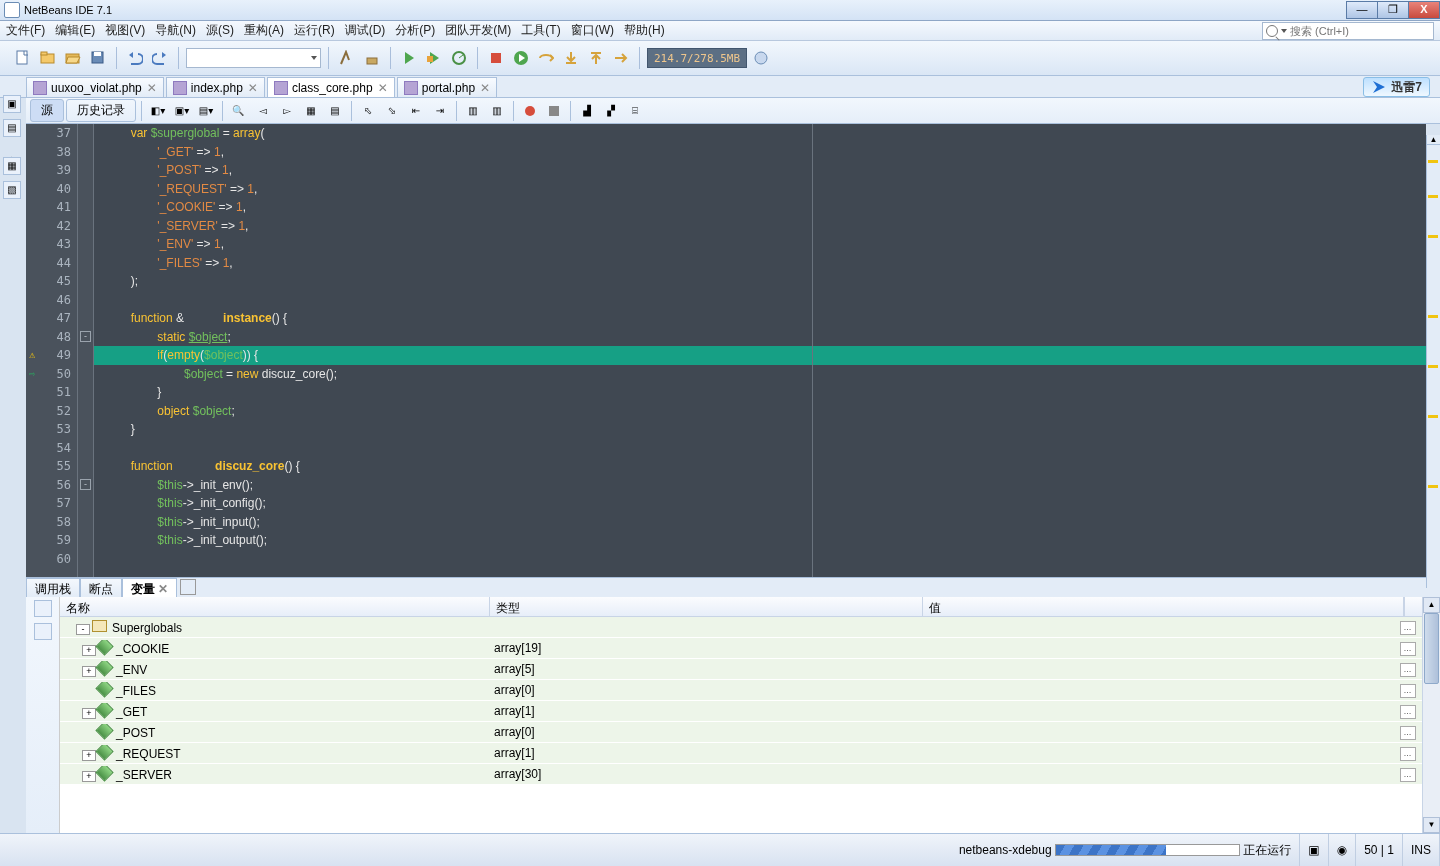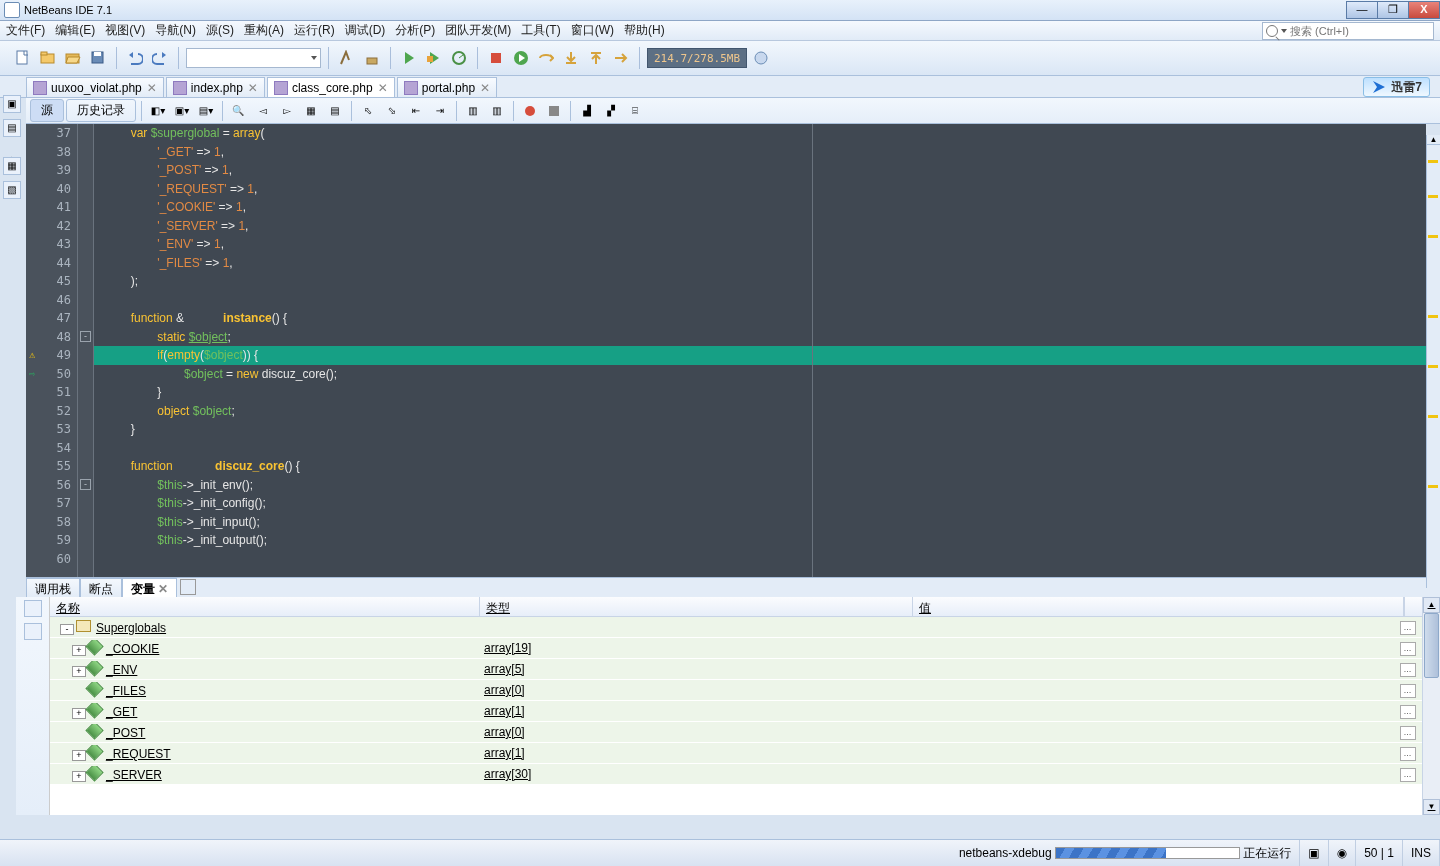--- a/index.html
+++ b/index.html
@@ -64,42 +64,42 @@
 .underline { text-decoration:underline;}
 .right-strip { width:14px; background:#e3ecf7; border-left:1px solid #aac0dc; position:absolute; right:0; top:135px; height:453px;}
 .right-strip .mk{ position:absolute; left:1px; width:10px; height:3px; background:#f1c40f;}
 .vline { position:absolute; left:718px; top:0; bottom:0; width:1px; background:#6a737e;}
 
 .bot-tabs { height:20px; margin-left:26px; background:#e3ecf7; border-top:1px solid #aac0dc; display:flex;}
 .bot-tabs .btab { border:1px solid #aac0dc; border-bottom:none; padding:2px 8px; font-size:12px; background:linear-gradient(#f4f8fd,#e3ecf7); margin-top:0;}
 .bot-tabs .btab.active{background:#fff; font-weight:bold;}
 .bot-tabs .close{margin-left:3px;color:#888;}
 .bot-tabs .dock{margin-left:auto;width:16px;height:16px;border:1px solid #999;margin:1px 3px;}
-.var-table { margin-left:16px; flex:1; background:#fff; display:flex; overflow:hidden;text-decoration:underline;}
+.var-table { margin-left:26px; flex:1; background:#fff; display:flex; overflow:hidden;}
 .var-left{ width:34px; background:linear-gradient(#f2f7fd,#e5eef9);border-right:1px solid #ccc;display:flex;flex-direction:column;align-items:center;padding-top:3px;gap:6px;}
 .var-left .vlic{width:18px;height:17px;border:1px solid #aac0dc;background:#eaf1fb;}
 .var-grid { flex:1; display:flex; flex-direction:column; overflow:hidden;}
 .var-header { height:20px; background:linear-gradient(#fbfcfe,#e7eef9); display:flex; border-bottom:1px solid #c8d4e6;}
 .var-header .col{ padding:3px 6px; font-size:12px; border-right:1px solid #c8d4e6;}
 .col-name{width:430px;}
 .col-type{width:433px;}
 .col-val{flex:1;}
 .var-rows{flex:1;overflow:auto;}
 .var-row{height:21px;display:flex;align-items:center;background:#edf5e9;border-bottom:1px solid #fff;font-family:"SimSun",monospace;font-size:12px;}
 .var-row .cell{padding:0 4px;white-space:nowrap;overflow:hidden;}
 .var-row .exp{width:14px;height:11px;border:1px solid #999;font-size:9px;line-height:9px;text-align:center;margin-right:2px;display:inline-block;background:#fff;}
 .dicon{width:13px;height:13px;border:1px solid #4a9046;background:linear-gradient(#8ed683,#4a9046);transform:rotate(45deg);display:inline-block;margin-right:5px;}
 .micon{width:15px;height:12px;border:1px solid #b09030;background:#f4e8ba;display:inline-block;margin-right:5px;}
 .elips{width:16px;height:14px;border:1px solid #aaa;background:#fff;display:inline-flex;align-items:center;justify-content:center;font-size:8px;letter-spacing:1px;}
 .var-scroll{width:18px;background:#e9eef6;border-left:1px solid #c8d4e6;display:flex;flex-direction:column;}
 .var-scroll .arr{height:16px;border:1px solid #b0c0d8;background:#e1e9f5;text-align:center;font-size:8px;line-height:13px;}
 .var-scroll .track{flex:1;position:relative;}
 .var-scroll .thumb{position:absolute;left:1px;right:1px;top:0;height:35%;background:linear-gradient(to right,#cfdcec,#aec0da);border:1px solid #8ea9ca;border-radius:2px;}
 
-.statusbar { height:27px; background:linear-gradient(#f0f4fa,#d8e2f1); border-top:1px solid #aac0dc; display:flex; align-items:flex-end; font-size:11px;margin-top:24px;}
+.statusbar { height:33px; background:linear-gradient(#f0f4fa,#d8e2f1); border-top:1px solid #aac0dc; display:flex; align-items:flex-end; font-size:11px;}
 .statusbar .sbseg { padding:0 8px; border-right:1px solid #c0cee2; height:100%; display:flex; align-items:center;}
 .prog-track{width:185px;height:12px;border:1px solid #999;background:#fff;position:relative;}
 .prog-fill{position:absolute;left:0;top:0;bottom:0;width:60%;background:repeating-linear-gradient(120deg,#3c74c7 0 8px,#5b92e2 8px 16px);}
 </style>
 </head>
 <body>
 
 <div class="titlebar">
   <span class="icon"></span>
   <span class="title">NetBeans IDE 7.1</span>
@@ -405,21 +405,21 @@
   </div>
   <div class="var-grid">
     <div class="var-header">
       <div class="col col-name">名称</div>
       <div class="col col-type">类型</div>
       <div class="col col-val">值</div>
       <div style="width:18px;border-left:1px solid #c8d4e6;"></div>
     </div>
     <div class="var-rows" id="var-rows">
         <div class="var-row">
-          <div class="cell col-name" style="width: 430px; padding-left: 10px;"><span class="exp">-</span><span class="micon"></span><span>Superglobals</span></div>
+          <div class="cell col-name" style="width: 430px; padding-left: 16px;"><span class="exp">-</span><span class="micon"></span><span>Superglobals</span></div>
           <div class="cell col-type" style="width: 433px;"></div>
           <div class="cell col-val" style="flex: 1 1 0%; text-align: right; padding-right: 6px;"><span class="elips">…</span></div>
         </div>
         <div class="var-row">
           <div class="cell col-name" style="width: 430px; padding-left: 22px;"><span class="exp">+</span><span class="dicon"></span><span>_COOKIE</span></div>
           <div class="cell col-type" style="width: 433px;">array[19]</div>
           <div class="cell col-val" style="flex: 1 1 0%; text-align: right; padding-right: 6px;"><span class="elips">…</span></div>
         </div>
         <div class="var-row">
           <div class="cell col-name" style="width: 430px; padding-left: 22px;"><span class="exp">+</span><span class="dicon"></span><span>_ENV</span></div>

